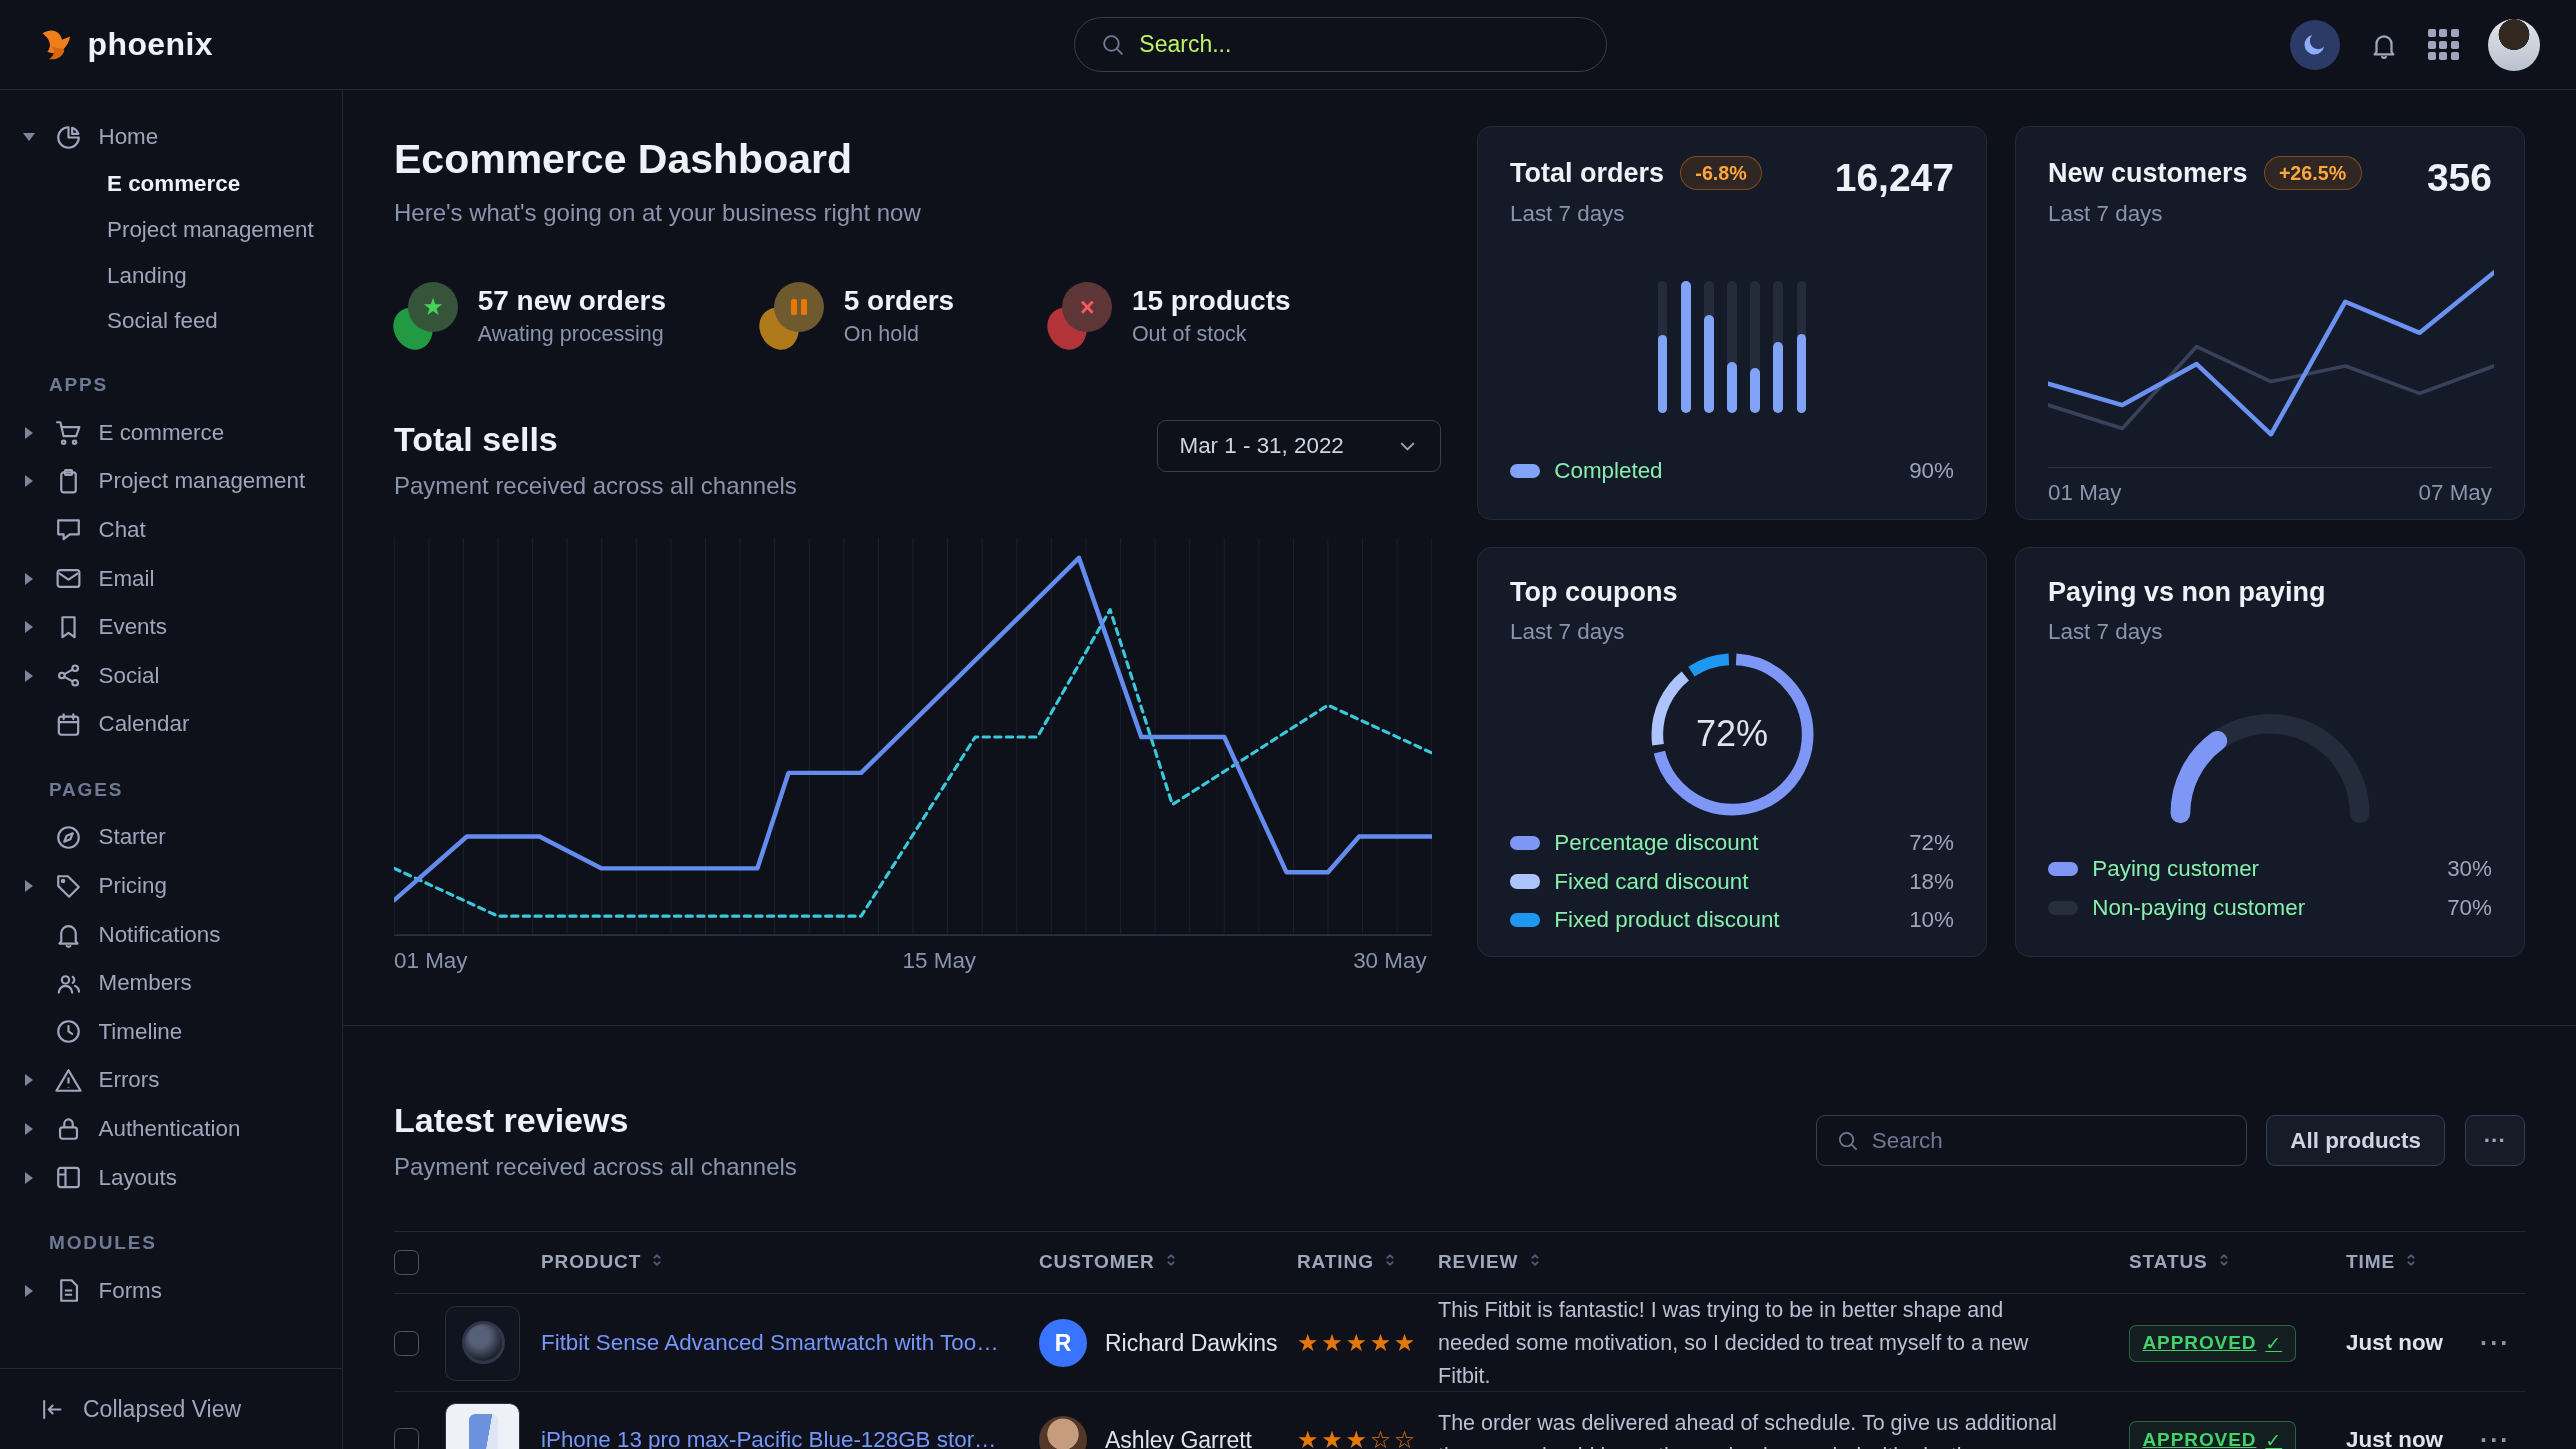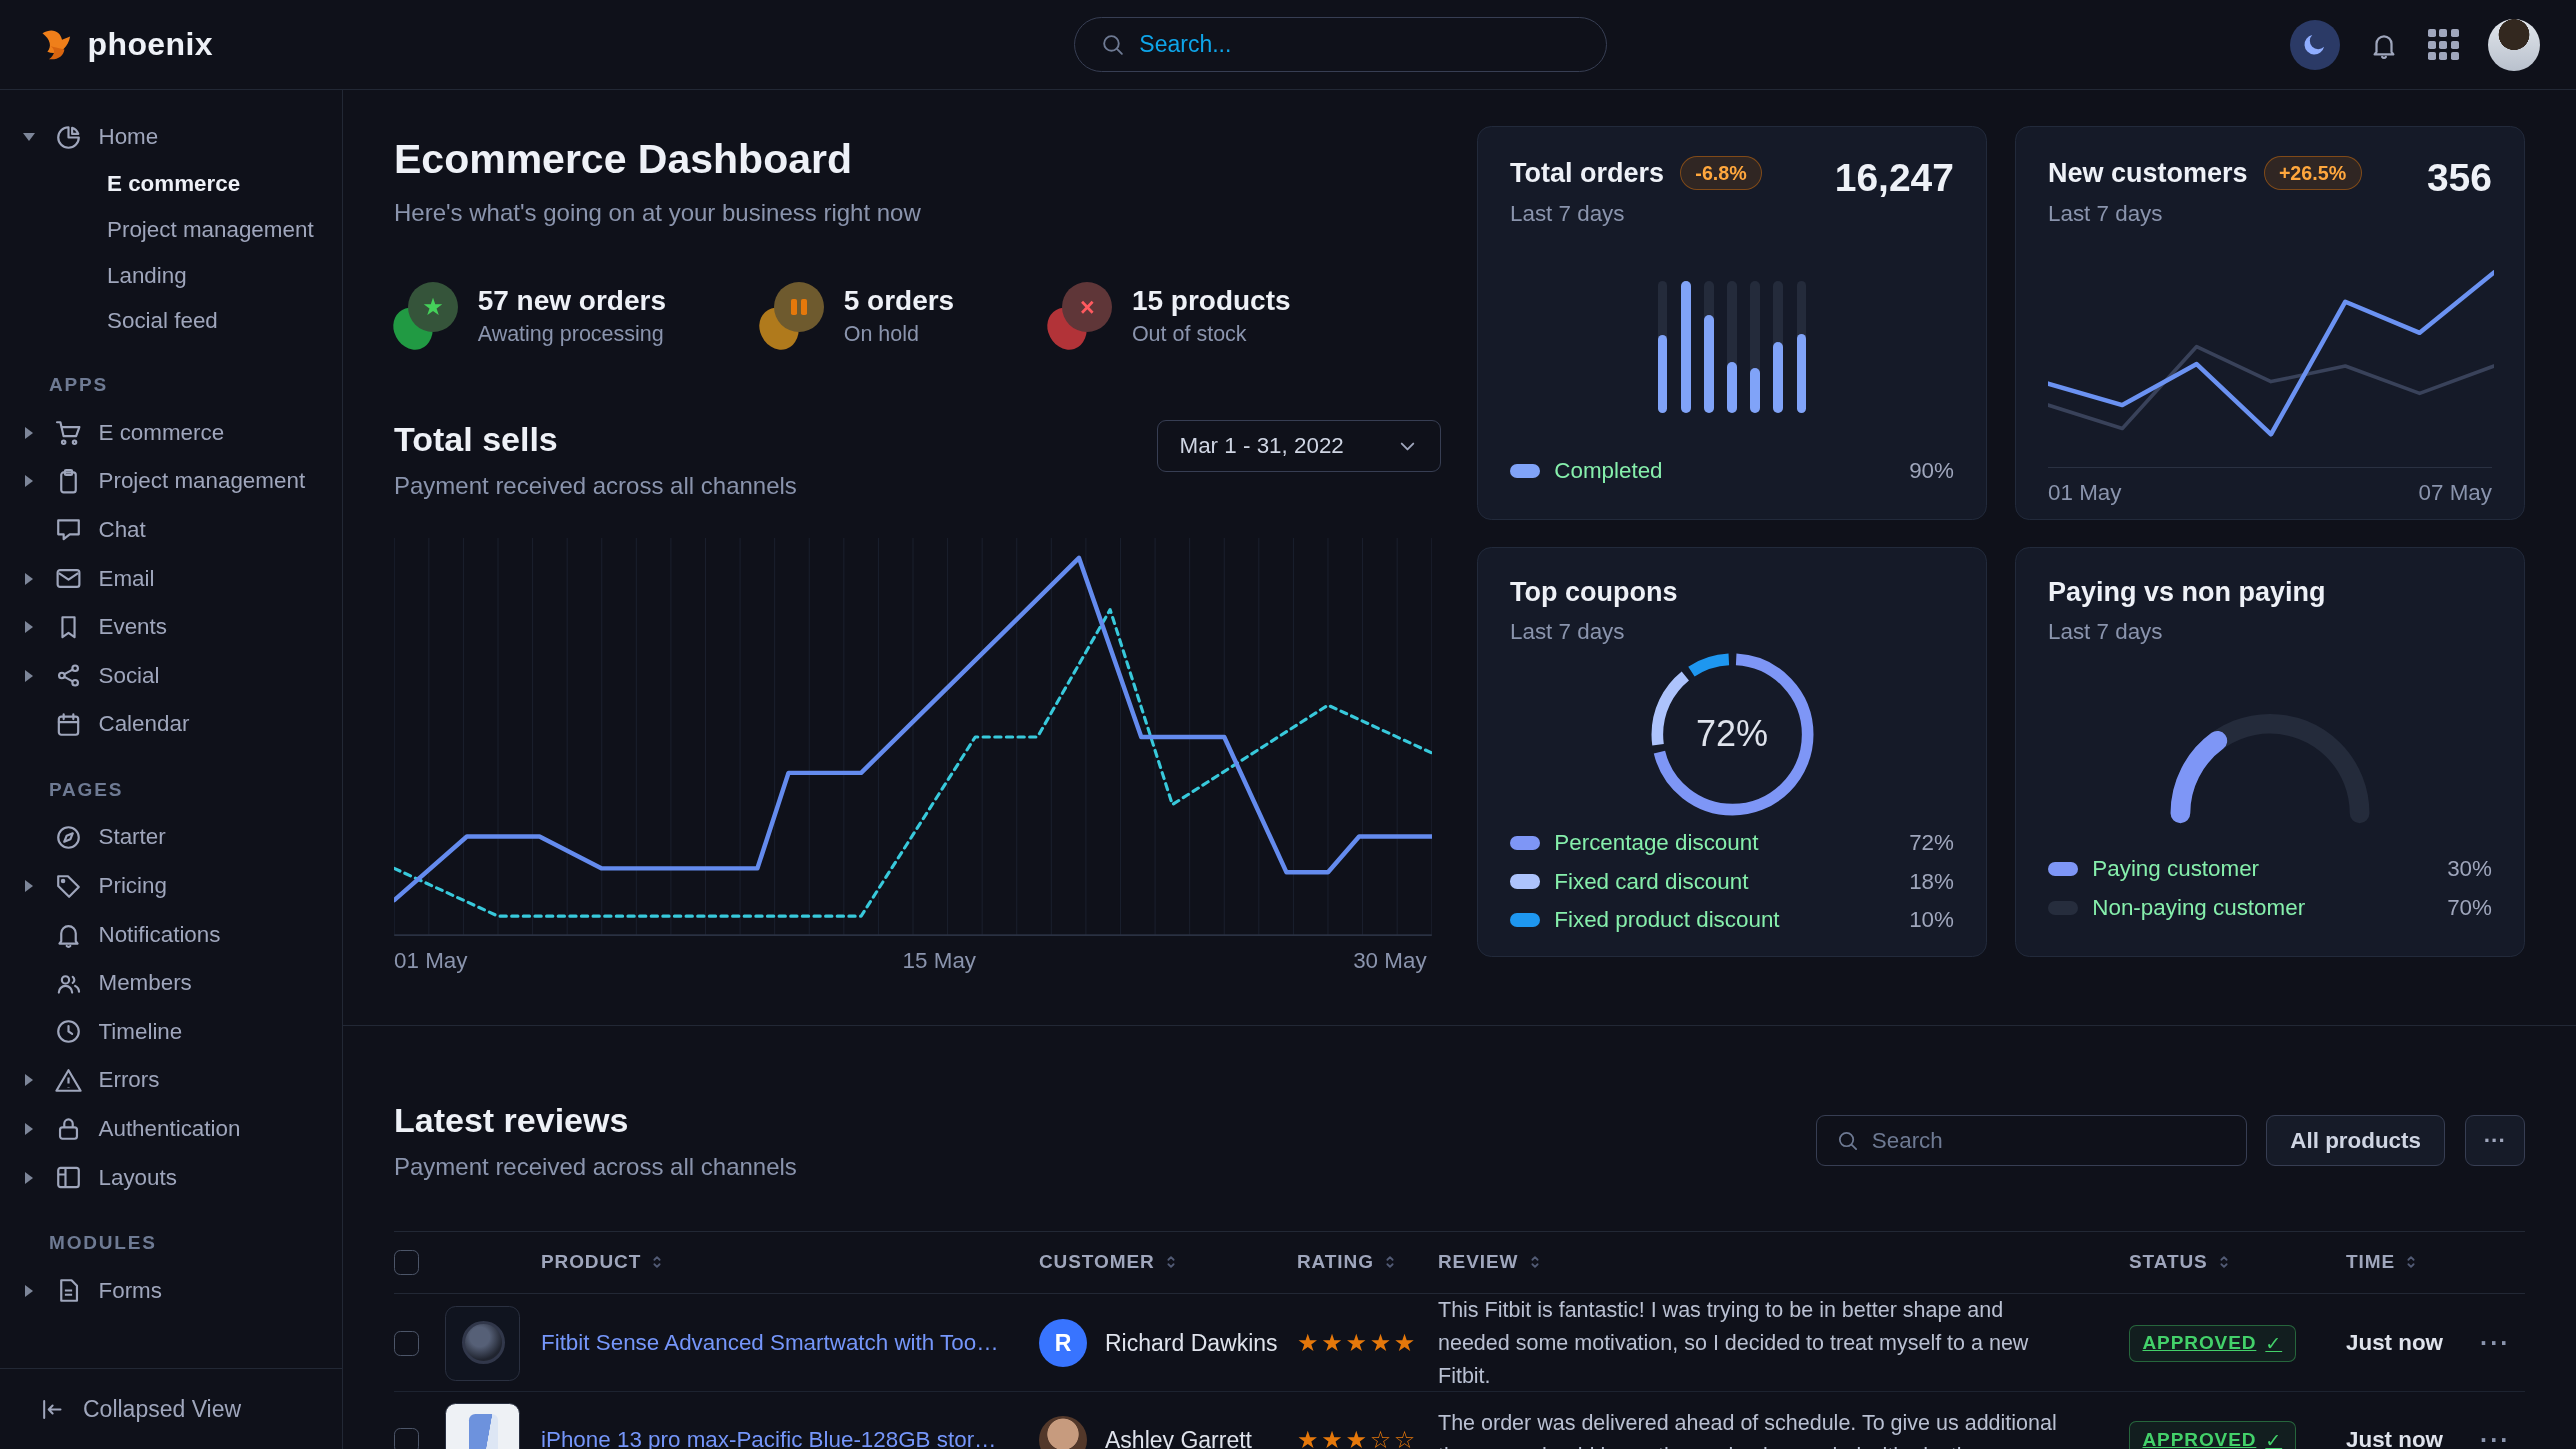--- a/index.html
+++ b/index.html
@@ -5,21 +5,21 @@
   * { margin:0; padding:0; box-sizing:border-box; }
   html,body { width:2576px; height:1449px; overflow:hidden; }
   body { font-family:"Liberation Sans","DejaVu Sans",sans-serif; background:#0f111a; color:#9fa6bc; }
   .page { width:2576px; height:1449px; position:relative; overflow:hidden; }
 
   
   .topnav { height:90px; display:flex; align-items:center; padding:0 36px; border-bottom:0.9px solid #222835; position:relative; }
   .brand { display:flex; align-items:center; gap:12.5px; width:307px; }
   .brand-name { font-size:32px; font-weight:bold; color:#eef1f7; letter-spacing:0.4px; }
   .nav-search { position:absolute; left:1074px; width:533px; height:55px; border:0.9px solid #373e53; border-radius:30px; display:flex; align-items:center; gap:14.3px; padding:0 25px; color:#6e7a93; }
-  .nav-search .ph { font-size:23px; color:#0ea5e9; }
+  .nav-search .ph { font-size:23px; color:#bef264; }
   .nav-right { margin-left:auto; display:flex; align-items:center; gap:29px; }
   .moon-btn { width:50px; height:50px; border-radius:50%; background:#2b3a66; color:#8fadff; display:flex; align-items:center; justify-content:center; }
   .nav-ic { color:#9fa6bc; display:flex; align-items:center; justify-content:center; }
   .avatar-top { width:52px; height:52px; border-radius:50%; background:
       radial-gradient(circle at 50% 30%, #33281f 0 34%, rgba(0,0,0,0) 35%),
       linear-gradient(#e2e6ec,#b9c1cd); }
 
   
   .body-row { display:flex; height:1360px; }
   .sidebar { width:343px; border-right:0.9px solid #222835; display:flex; flex-direction:column; position:relative; }
@@ -104,21 +104,21 @@
 
   
   .reviews-head { display:flex; align-items:center; margin-top:75px; }
   .rev-controls { margin-left:auto; display:flex; align-items:center; gap:19.7px; }
   .rev-search { width:431px; height:51px; border:0.9px solid #373e53; border-radius:9px; display:flex; align-items:center; gap:12.5px; padding:0 19.7px; color:#6e7a93; font-size:22.4px; }
   .btn { height:51px; border:0.9px solid #373e53; border-radius:9px; background:#161b28; color:#cfd5e3; font-size:22.4px; font-weight:bold; display:flex; align-items:center; padding:0 23px; cursor:pointer; }
   .btn.sm { padding:0 18px; color:#9fa6bc; }
 
   .rtable { margin-top:50px; }
   .thead { display:grid; grid-template-columns:51px 96px 498px 258px 141px 1fr 217px 134px 45px; align-items:center; border-top:0.9px solid #222835; border-bottom:0.9px solid #222835; height:63px; font-size:19px; font-weight:bold; letter-spacing:0.9px; color:#9fa6bc; }
-  .th { display:flex; align-items:center; gap:7.2px; }
+  .th { display:flex; align-items:flex-start; gap:7.2px; }
   .th .ic { width:18px; height:18px; color:#525b75; }
   .trow { display:grid; grid-template-columns:51px 96px 498px 258px 141px 1fr 217px 134px 45px; align-items:center; height:98px; border-bottom:0.9px solid #1d2330; }
   .cb { width:25px; height:25px; border:1.8px solid #4c5568; border-radius:6.3px; }
   .thumb { width:75px; height:75px; border:0.9px solid #2a3040; border-radius:10.7px; position:relative; overflow:hidden; background:#10141f; }
   .watch { position:absolute; left:16px; top:14.3px; width:43px; height:43px; border-radius:50%; background:radial-gradient(circle at 40% 35%, #566077 0 30%, #20242f 70%); border:3.6px solid #31374a; }
   .watch:before { content:""; position:absolute; left:14.3px; top:-12.5px; width:7.2px; height:66px; background:#232838; z-index:-1; }
   .phone-thumb { background:#eef1f5; }
   .phone { position:absolute; left:23px; top:10.7px; width:29px; height:54px; border-radius:6.3px; background:linear-gradient(100deg,#6d92dd 60%, #dde6f4 61%); }
   .prod-link { font-size:22.4px; color:#7596fa; padding-right:36px; white-space:nowrap; overflow:hidden; text-overflow:ellipsis; display:block; text-decoration:none; cursor:pointer; }
   .cust { display:flex; align-items:center; gap:18px; font-size:23px; color:#dfe3ec; }

